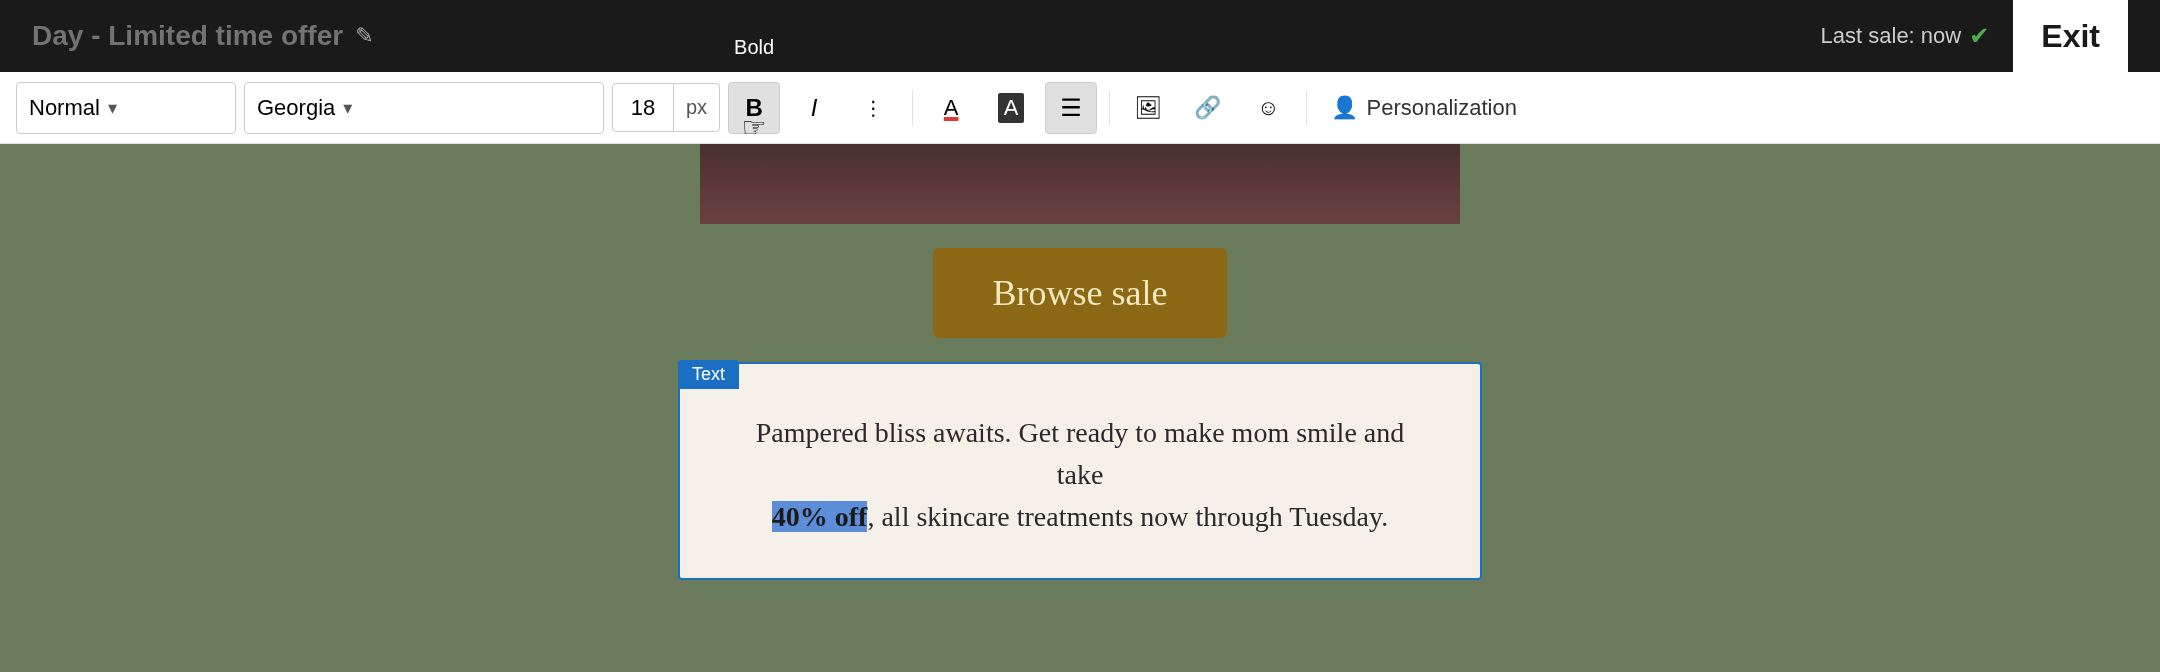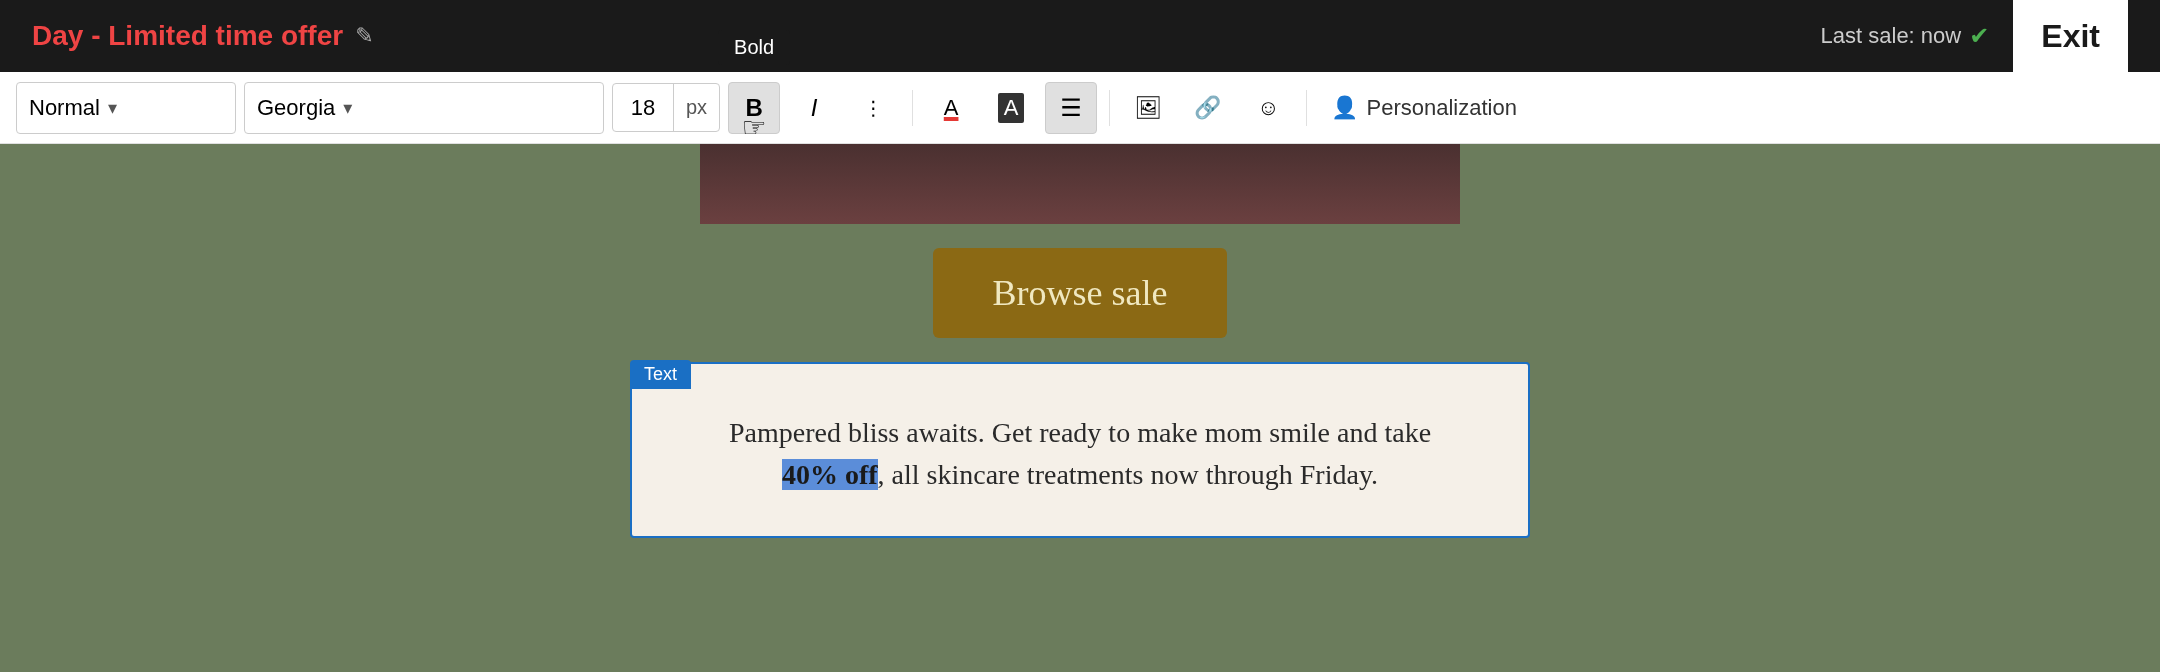--- a/index.html
+++ b/index.html
@@ -13,21 +13,21 @@
       align-items: center;
       padding: 0 32px;
       justify-content: space-between;
     }
     .top-bar-left {
       display: flex;
       align-items: center;
       gap: 12px;
     }
     .top-bar-title {
-      color: #ef4444;
+      color: #737373;
       font-size: 28px;
       font-weight: 600;
     }
     .pencil-icon {
       color: #aaaaaa;
       font-size: 22px;
     }
     .top-bar-right {
       display: flex;
       align-items: center;
@@ -208,21 +208,21 @@
       font-size: 36px;
       font-family: Georgia, serif;
       cursor: pointer;
       margin-top: 24px;
     }
 
     
     .text-block-wrapper {
       margin-top: 24px;
       position: relative;
-      width: 900px;
+      width: 804px;
     }
     .text-label {
       position: absolute;
       top: -2px;
       left: 0;
       background: #1a6fc4;
       color: #ffffff;
       font-size: 18px;
       padding: 4px 14px;
       border-radius: 4px 4px 0 0;
@@ -352,16 +352,16 @@
 
   <div class="image-section"></div>
 
   <button class="browse-sale-btn">Browse sale</button>
 
   <div class="text-block-wrapper">
     <div class="text-label">Text</div>
     <div class="text-block">
       <span>Pampered bliss awaits. Get ready to make mom smile and take</span>
       <br>
-      <span class="highlighted-text">40% off</span><span>, all skincare treatments now through Friday.</span>
+      <span class="highlighted-text">40% off</span><span>, all skincare treatments now through Tuesday.</span>
     </div>
   </div>
 </div>
 
 </body></html>

